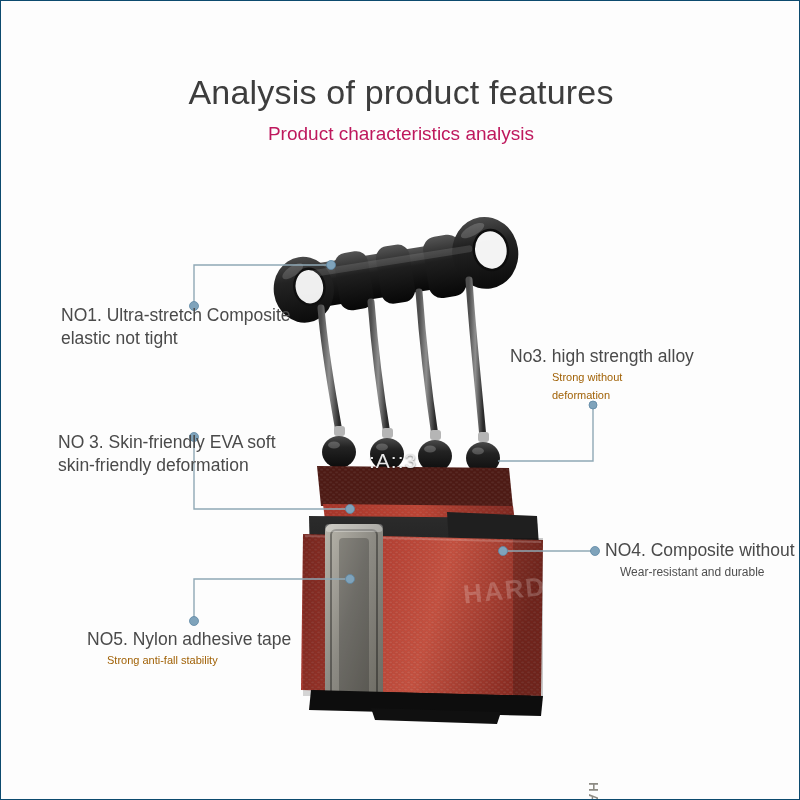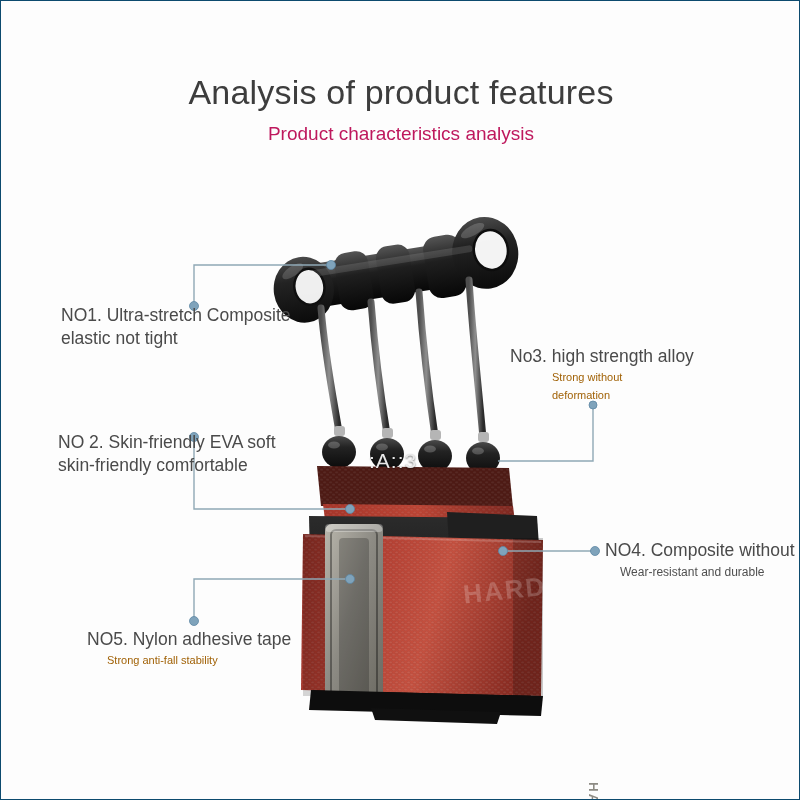--- a/index.html
+++ b/index.html
@@ -293,22 +293,22 @@
       <circle cx="349" cy="578" r="4.5"></circle>
     </g>
   </svg>
 
   <div class="anno" id="anno1">
     <div class="head">NO1. Ultra-stretch Composite</div>
     <div class="head">elastic not tight</div>
   </div>
 
   <div class="anno" id="anno2">
-    <div class="head">NO 2. Skin-friendly EVA soft</div>
-    <div class="head">skin-friendly comfortable</div>
+    <div class="head">NO 3. Skin-friendly EVA soft</div>
+    <div class="head">skin-friendly deformation</div>
   </div>
 
   <div class="anno" id="anno3">
     <div class="head">No3. high strength alloy</div>
     <div class="sub">Strong without</div>
     <div class="sub">deformation</div>
   </div>
 
   <div class="anno" id="anno4">
     <div class="head">NO4. Composite without</div>

